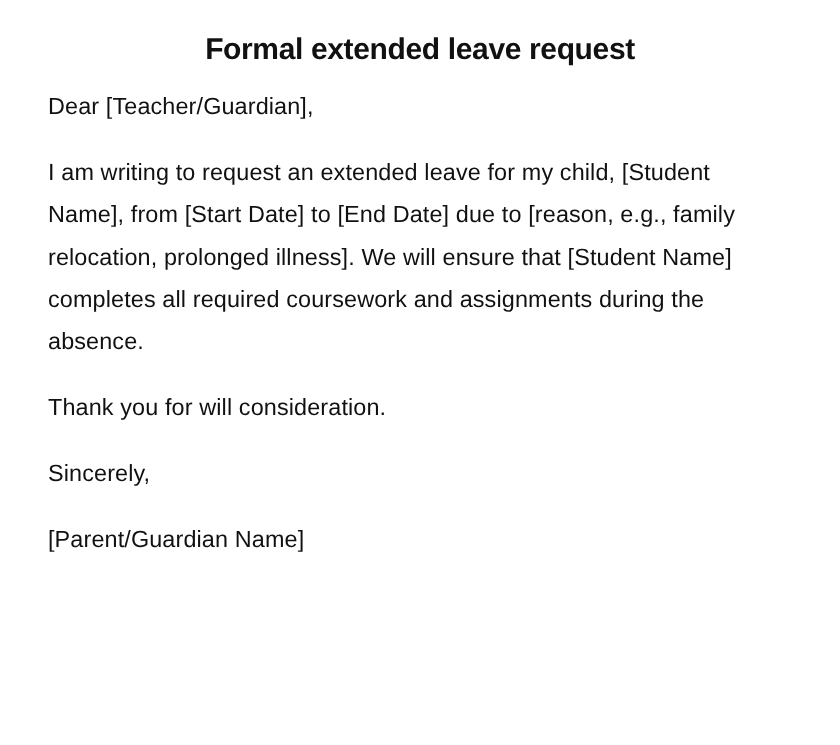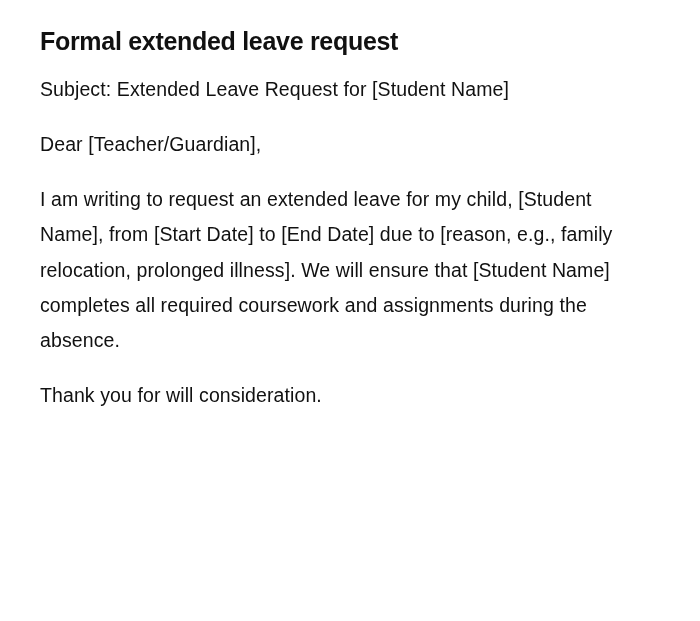--- a/index.html
+++ b/index.html
@@ -9,31 +9,33 @@
       padding: 26px 40px 0 40px;
       color: #111111;
       font-family: "Liberation Sans", sans-serif;
     }
     .title {
       font-size: 25px;
       font-weight: bold;
       margin: 0 0 16px 0;
       line-height: 30px;
       letter-spacing: -0.3px;
+      text-align: center;
     }
     .para {
       font-size: 19.5px;
       line-height: 35.3px;
       margin: 0 0 19.7px 0;
       letter-spacing: 0.1px;
     }
     .body-para { width: 610px; }
   </style>
 </head>
 <body>
 
 <div class="doc">
   <h1 class="title">Formal extended leave request</h1>
-  <p class="para">Subject: Extended Leave Request for [Student Name]</p>
   <p class="para">Dear [Teacher/Guardian],</p>
   <p class="para body-para">I am writing to request an extended leave for my child, [Student Name], from [Start Date] to [End Date] due to [reason, e.g., family relocation, prolonged illness]. We will ensure that [Student Name] completes all required coursework and assignments during the absence.</p>
   <p class="para">Thank you for will consideration.</p>
+  <p class="para">Sincerely,</p>
+  <p class="para">[Parent/Guardian Name]</p>
 </div>
 
 </body></html>

